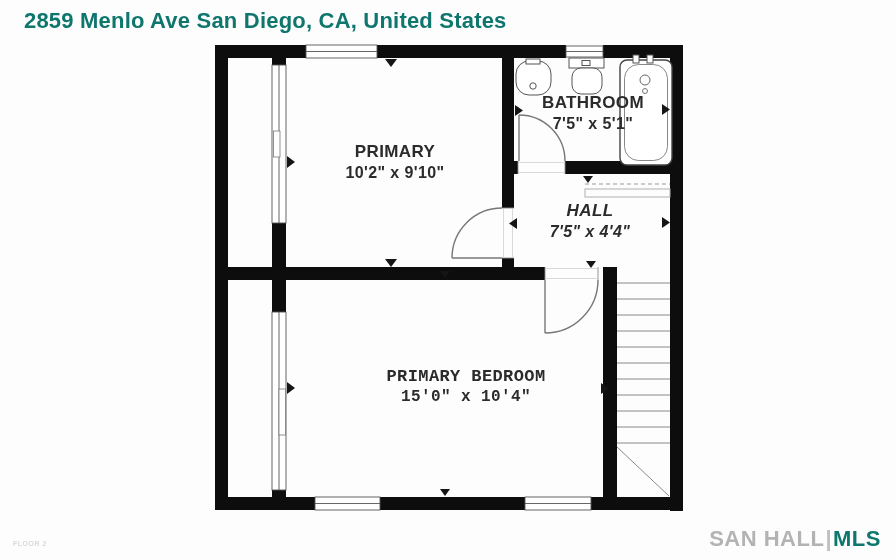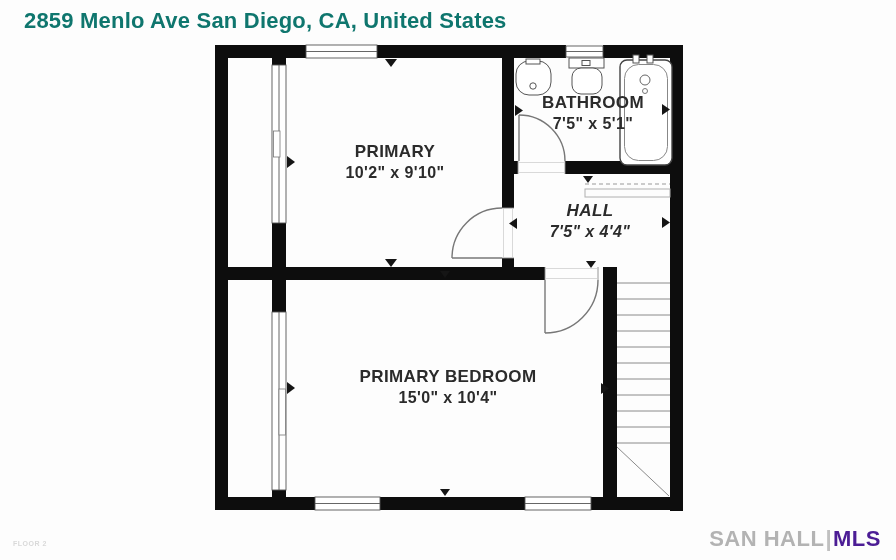--- a/index.html
+++ b/index.html
@@ -11,32 +11,32 @@
     position:absolute;left:24px;top:8px;font-size:22px;font-weight:700;
     color:#0f766e;letter-spacing:0.2px;white-space:nowrap;
   }
   svg.plan{position:absolute;left:0;top:0;}
   .room-label{position:absolute;text-align:center;color:#2b2b2b;line-height:21px;}
   .room-name{font-size:17px;font-weight:700;letter-spacing:0.4px;}
   .room-dims{font-size:16px;font-weight:700;letter-spacing:0.4px;}
   .lbl-bedroom{left:295px;top:141px;width:200px;}
   .lbl-bathroom{left:507px;top:92px;width:172px;}
   .lbl-hall{left:515px;top:200px;width:150px;font-style:italic;}
-  .lbl-primary{left:327px;top:366px;width:242px;}
+  .lbl-primary{left:345px;top:366px;width:242px;font-family:Liberation Mono, monospace;}
   .floor-tag{
     position:absolute;left:13px;bottom:13px;font-size:7px;color:#d9d9d9;
     letter-spacing:0.5px;font-weight:700;
   }
   .watermark{
     position:absolute;right:15px;bottom:8px;font-size:22px;font-weight:700;
     letter-spacing:0.5px;white-space:nowrap;
   }
   .wm-brand{color:#b3b3b3;}
   .wm-sep{color:#c0c0c0;padding:0 1px;}
-  .wm-suffix{color:#4c1d95;}
+  .wm-suffix{color:#0f766e;}
 </style>
 </head>
 <body>
 
 <div id="stage">
 
   <div class="title">2859 Menlo Ave San Diego, CA, United States</div>
 
   <svg class="plan" width="896" height="560" viewBox="0 0 896 560">
 

